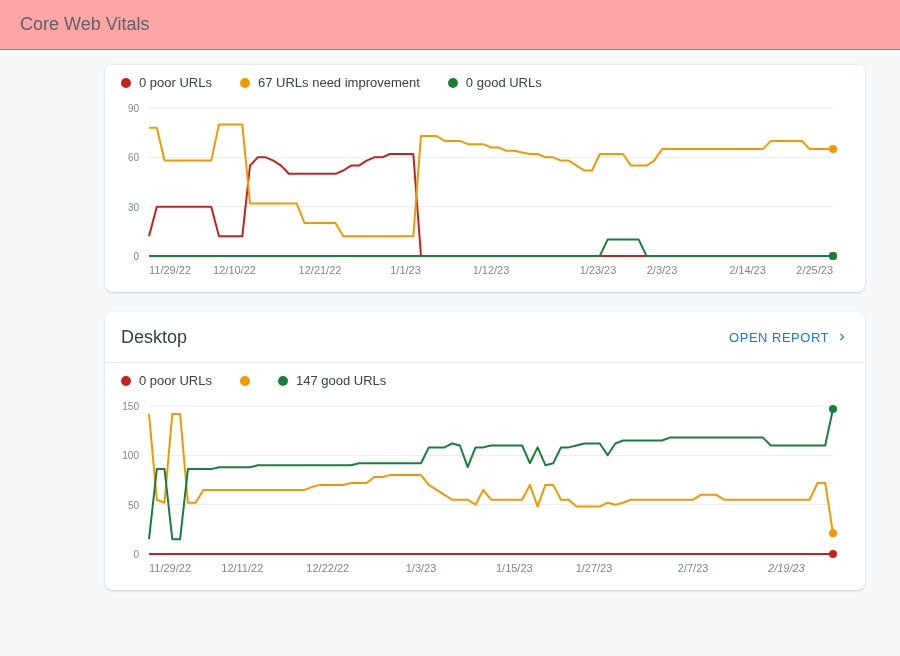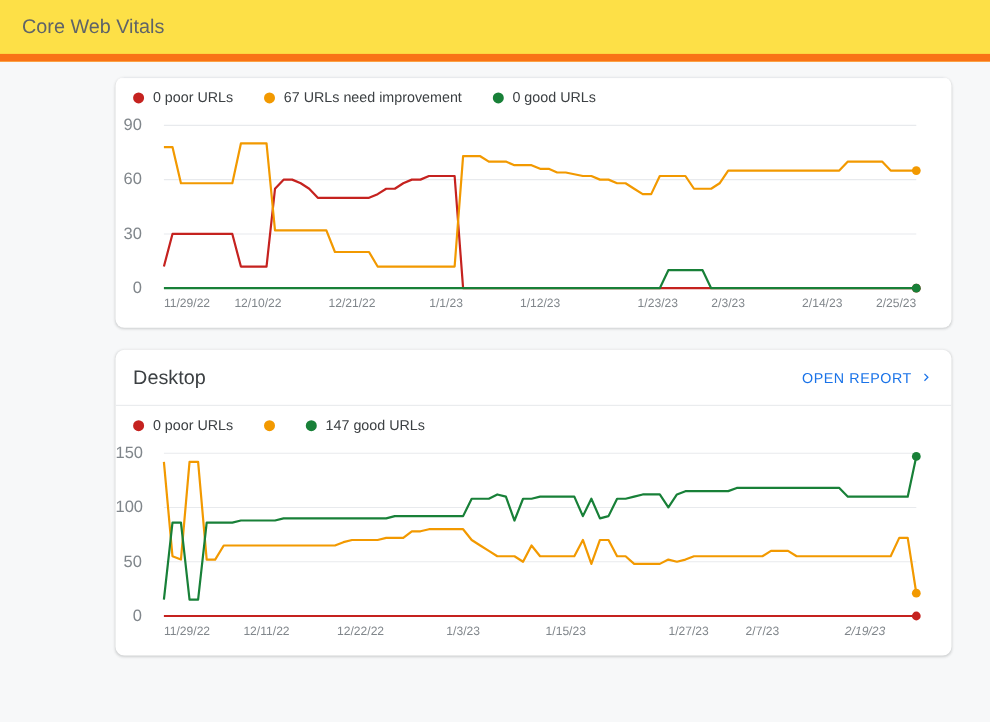--- a/index.html
+++ b/index.html
@@ -4,26 +4,26 @@
 <style>
   html, body {
     margin: 0;
     padding: 0;
     background: #f7f8f9;
     font-family: Arial, "Helvetica Neue", Helvetica, sans-serif;
     color: #3c4043;
     width: 900px;
   }
   .topbar {
-    background: #fde047;
+    background: #fca5a5;
     height: 49px;
     display: flex;
     align-items: center;
     padding: 0 20px;
-    border-bottom: 7px solid #f97316;
+    border-bottom: 1px solid #f97316;
     font-size: 18px;
     font-weight: 400;
     color: #5f6368;
   }
   .content {
     padding: 14px 0 20px 105px;
   }
   .card {
     width: 760px;
     background: #fff;
@@ -105,23 +105,23 @@
   }
   .y-labels {
     position: absolute;
     left: 0;
     top: 0;
     width: 24px;
     height: 160px;
   }
   .y-label {
     position: absolute;
-    right: 16px;
+    right: 6px;
     transform: translateY(-50%);
-    font-size: 15px;
+    font-size: 10px;
     color: #80868b;
     text-align: right;
     width: 24px;
   }
   .x-labels {
     width: 720px;
     height: 18px;
     position: relative;
     margin-bottom: 12px;
   }
@@ -256,21 +256,21 @@
               <div class="y-label" style="top: 55.3333px;">100</div>
               <div class="y-label" style="top: 6px;">150</div>
             </div>
           </div>
         <div class="x-labels">
             <div class="x-label first" style="left: 28px;">11/29/22</div>
             <div class="x-label" style="left: 121.273px;">12/11/22</div>
             <div class="x-label" style="left: 206.773px;">12/22/22</div>
             <div class="x-label" style="left: 300.045px;">1/3/23</div>
             <div class="x-label" style="left: 393.318px;">1/15/23</div>
-            <div class="x-label" style="left: 505px;">1/27/23</div>
+            <div class="x-label" style="left: 473px;">1/27/23</div>
             <div class="x-label" style="left: 572.091px;">2/7/23</div>
             <div class="x-label" style="left: 665.364px; font-style: italic;">2/19/23</div>
           </div>
       </div>
     </div>
   </div>
 
 </div>
 
 </body></html>

